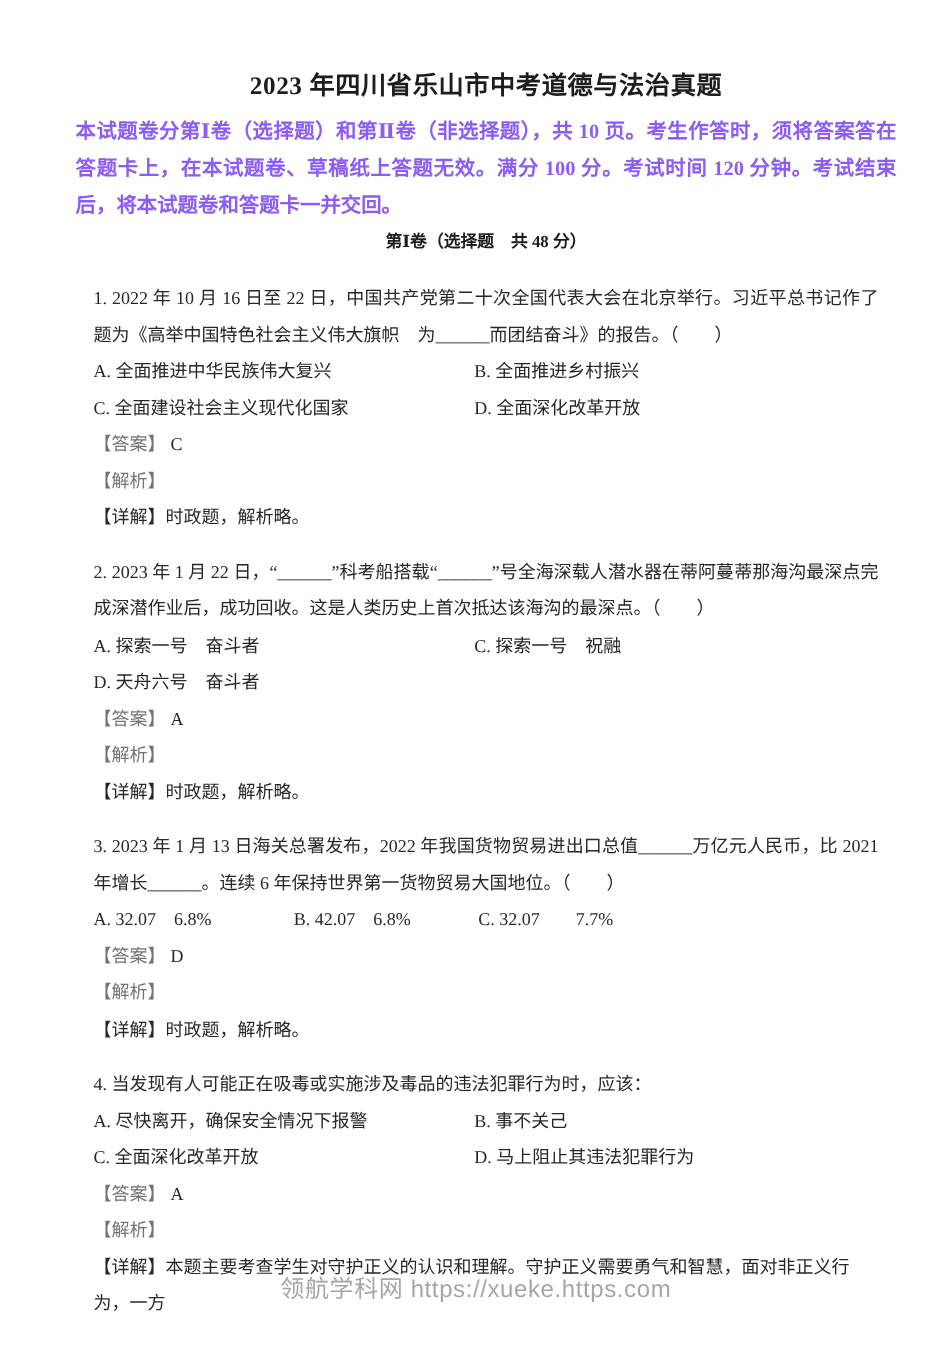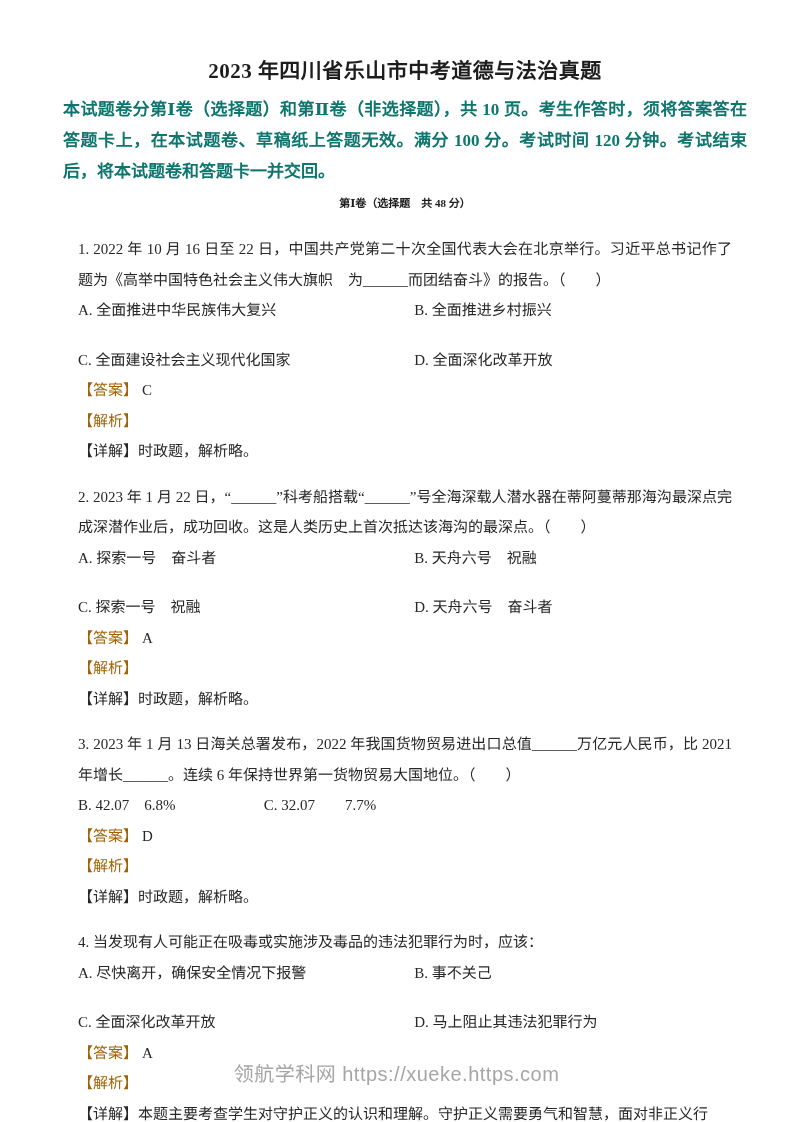--- a/index.html
+++ b/index.html
@@ -22,50 +22,49 @@
     line-height: 38px;
     letter-spacing: 0.5px;
     margin-bottom: 4px;
     color: #1d1d1d;
   }
   .intro {
     font-size: 17px;
     font-weight: bold;
     line-height: 31px;
     text-align: justify;
-    color: #0f766e;
+    color: #8b5cf6;
   }
   .section-heading {
     text-align: center;
-    font-size: 11px;
+    font-size: 14px;
     font-weight: bold;
     line-height: 32px;
     margin-bottom: 2px;
     color: #1d1d1d;
   }
   .question { margin: 15px; }
   .q-stem {
     font-size: 15px;
     line-height: 30.5px;
     text-align: justify;
   }
   .options {
     display: grid;
     font-size: 15px;
     line-height: 30.5px;
-    gap: 19px;
   }
   .cols2 { grid-template-columns: 48.5% 1fr; }
   .cols4 { grid-template-columns: 25.5% 23.5% 26.5% 1fr; }
   .option { white-space: nowrap; overflow: hidden; }
   .meta-line {
     font-size: 15px;
     line-height: 30.5px;
   }
-  .label-blue { color: #a16207; }
+  .label-blue { color: #737373; }
   .answer-letter { padding-left: 4px; }
   .footer {
     position: absolute;
     left: 0;
     right: 0;
     top: 1058px;
     text-align: center;
     font-family: "Liberation Sans", "DejaVu Sans", sans-serif;
     font-size: 20px;
     color: #a6a6a6;
@@ -93,32 +92,32 @@
     </div>
     <p class="meta-line"><span class="label-blue">【答案】</span><span class="answer-letter">C</span></p>
     <p class="meta-line label-blue">【解析】</p>
     <p class="meta-line"><span>【详解】</span><span>时政题，解析略。</span></p>
   </div>
 
   <div class="question">
     <p class="q-stem">2. 2023 年 1 月 22 日，“______”科考船搭载“______”号全海深载人潜水器在蒂阿蔓蒂那海沟最深点完成深潜作业后，成功回收。这是人类历史上首次抵达该海沟的最深点。（　　）</p>
     <div class="options cols2">
       <span class="option">A. 探索一号　奋斗者</span>
-      <span class="option">B. 天舟六号　祝融</span>
       <span class="option">C. 探索一号　祝融</span>
       <span class="option">D. 天舟六号　奋斗者</span>
     </div>
     <p class="meta-line"><span class="label-blue">【答案】</span><span class="answer-letter">A</span></p>
     <p class="meta-line label-blue">【解析】</p>
     <p class="meta-line"><span>【详解】</span><span>时政题，解析略。</span></p>
   </div>
 
   <div class="question">
     <p class="q-stem">3. 2023 年 1 月 13 日海关总署发布，2022 年我国货物贸易进出口总值______万亿元人民币，比 2021 年增长______。连续 6 年保持世界第一货物贸易大国地位。（　　）</p>
     <div class="options cols4">
+      <span class="option">A. 32.07 6.8%</span>
       <span class="option">B. 42.07 6.8%</span>
       <span class="option">C. 32.07  7.7%</span>
     </div>
     <p class="meta-line"><span class="label-blue">【答案】</span><span class="answer-letter">D</span></p>
     <p class="meta-line label-blue">【解析】</p>
     <p class="meta-line"><span>【详解】</span><span>时政题，解析略。</span></p>
   </div>
 
   <div class="question">
     <p class="q-stem">4. 当发现有人可能正在吸毒或实施涉及毒品的违法犯罪行为时，应该：</p>

